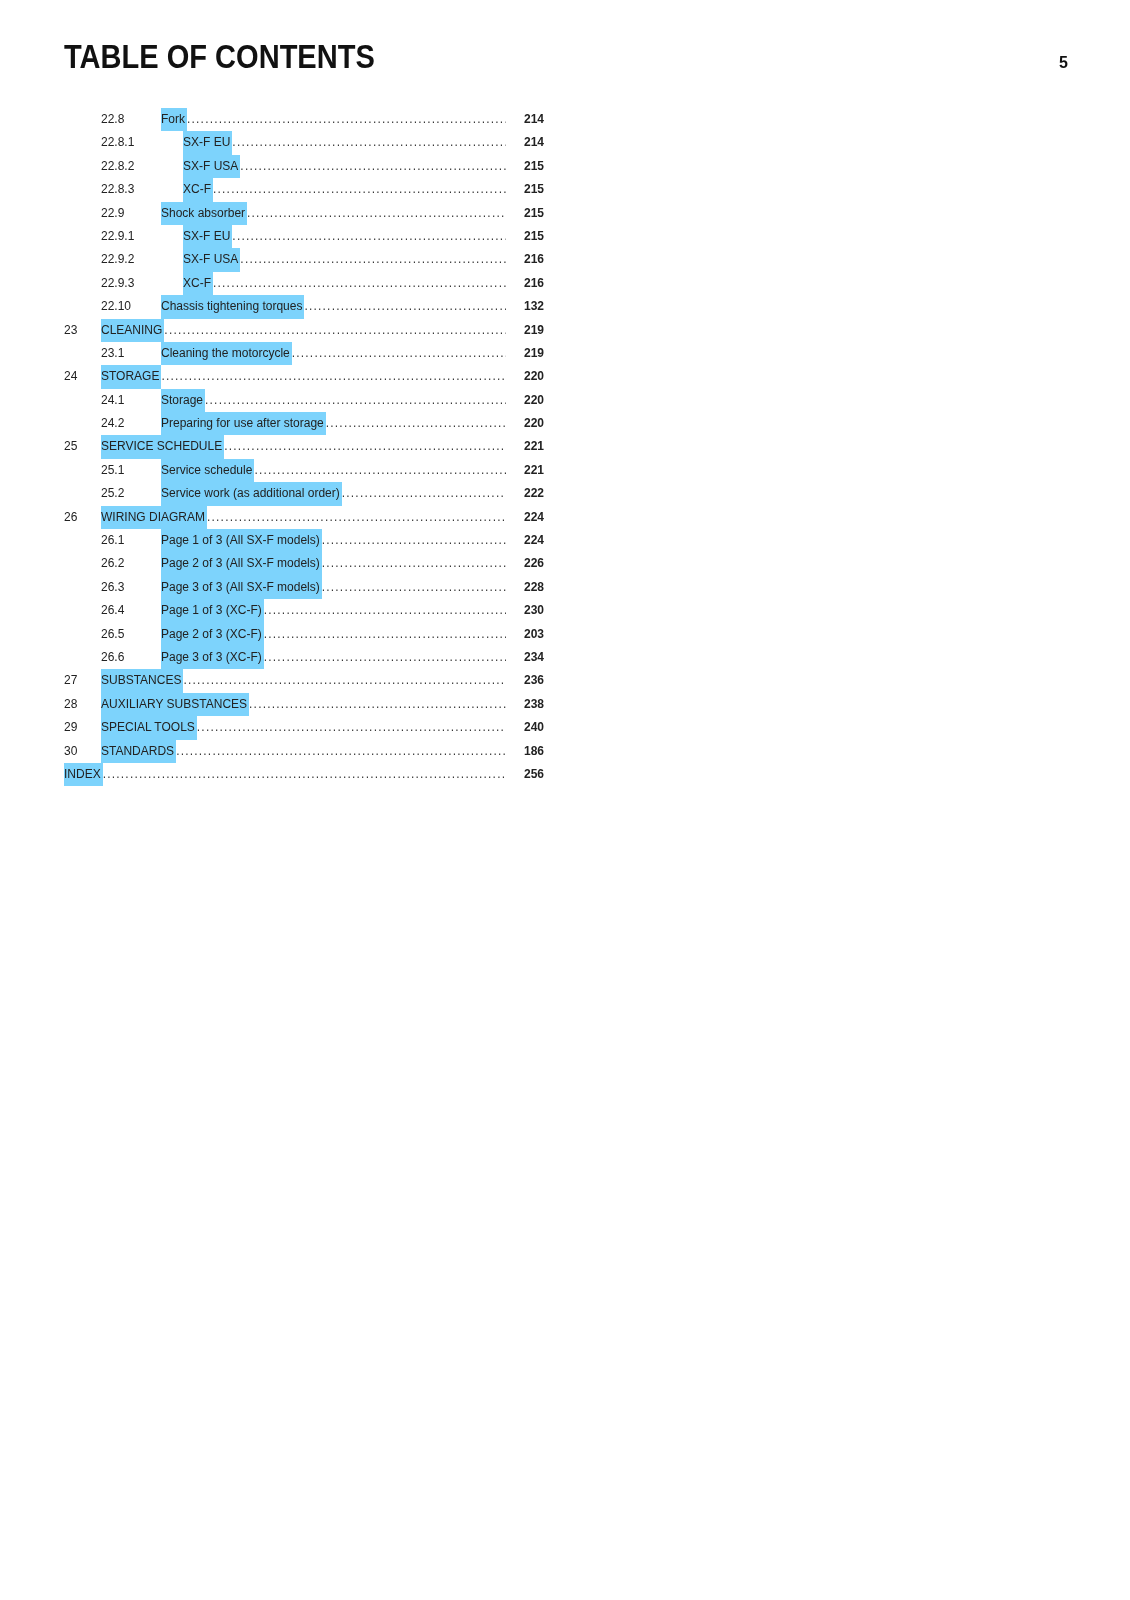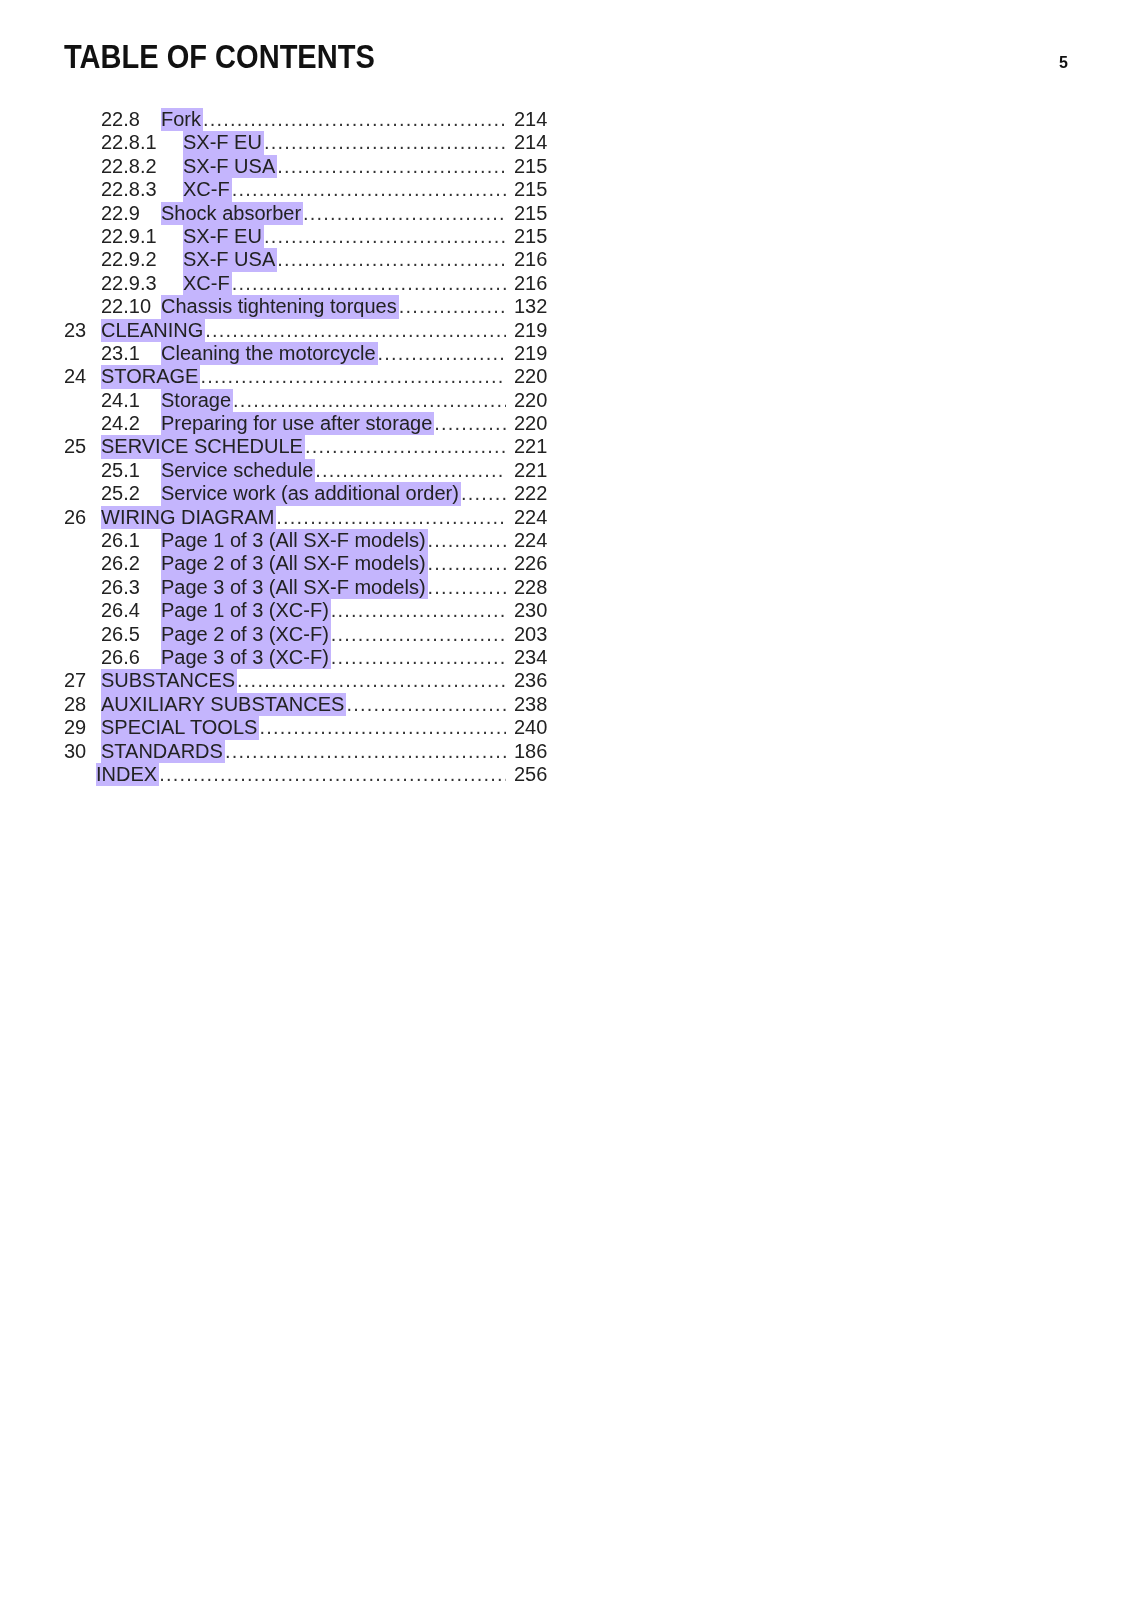--- a/index.html
+++ b/index.html
@@ -1,32 +1,32 @@
 <!DOCTYPE html>
 <html><head>
 <meta charset="utf-8">
 <style>
   html, body { margin: 0; padding: 0; background: #ffffff; }
   body { width: 1130px; height: 1600px; position: relative; overflow: hidden; color: #1a1a1a; font-family: "Liberation Sans", sans-serif; }
   .title { position: absolute; left: 64px; top: 38px; font-family: "Liberation Sans", sans-serif; font-weight: bold; font-size: 33px; letter-spacing: 0px; transform: scaleX(0.88); transform-origin: left top; color: #111; }
   .page-num { position: absolute; left: 1059px; top: 54px; font-weight: bold; font-size: 16px; color: #111; }
   .toc { position: absolute; left: 64px; top: 108px; width: 490px; }
-  .row { position: relative; height: 23.4px; font-size: 20px; line-height: 23.4px; white-space: nowrap; color: #222; }
+  .row { position: relative; height: 23.4px; font-size: 12px; line-height: 23.4px; white-space: nowrap; color: #222; }
   .num { position: absolute; top: 0; }
   .lbl { position: absolute; top: 0; right: 48px; overflow: hidden; display: flex; }
-  .lbl .t { flex: 0 0 auto; background: #c4b5fd; padding-right: 2px; }
+  .lbl .t { flex: 0 0 auto; background: #7dd3fc; padding-right: 2px; }
   .lbl .dots { flex: 1 1 auto; overflow: hidden; white-space: nowrap; letter-spacing: 1.2px; color: #333; }
-  .pg { position: absolute; right: 0; top: 0; width: 40px; text-align: left; }
+  .pg { position: absolute; right: 0; top: 0; width: 40px; text-align: center; font-weight: bold; }
   .l0 .num { left: 0; }
   .l0 .lbl { left: 37px; }
   .l1 .num { left: 37px; }
   .l1 .lbl { left: 97px; }
   .l2 .num { left: 37px; }
   .l2 .lbl { left: 119px; }
-  .lx .lbl { left: 0; margin-left: 32px; }
+  .lx .lbl { left: 0; }
 </style>
 </head>
 <body>
 
 <div class="title">TABLE OF CONTENTS</div>
 <div class="page-num">5</div>
 
 <div class="toc" id="toc">
     <div class="row l1">
       <span class="num">22.8</span>

